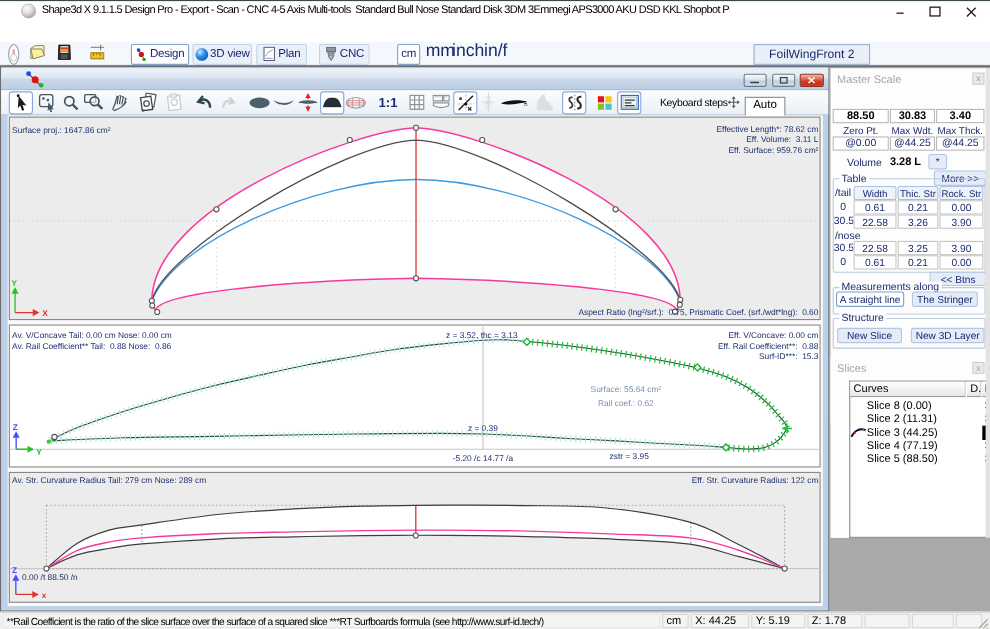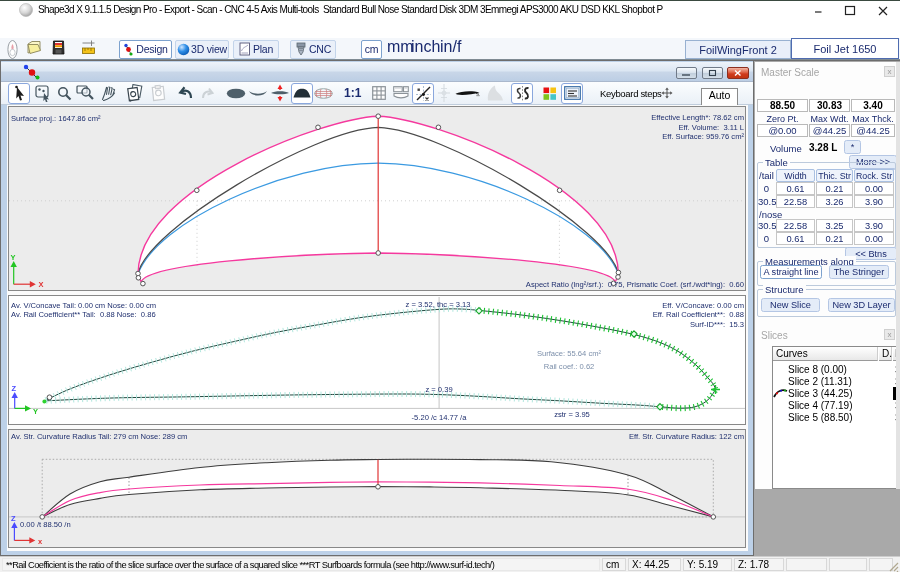--- a/index.html
+++ b/index.html
@@ -122,21 +122,20 @@
           <rect x="2" y="1" width="8" height="4" fill="#8a96a6" stroke="#5a6670" stroke-width="0.8"></rect>
           <path d="M 3,5 L 9,5 L 8,10 L 6,13 L 4,10 Z" fill="#aab4c2" stroke="#5a6670" stroke-width="0.8"></path>
           <line x1="4" y1="6.5" x2="8" y2="6.5" stroke="#5a6670" stroke-width="0.6"></line>
           <line x1="4.3" y1="8.3" x2="7.7" y2="8.3" stroke="#5a6670" stroke-width="0.6"></line>
         </svg>CNC</div>
       <div class="tbtn" style="left:361px;width:21px;background:#fff;border:1.5px solid #7da2ce;">cm</div>
       <span class="unit" style="left:387px">mm</span>
       <span class="unit" style="left:411px">inch</span>
       <span class="unit" style="left:440px">in/f</span>
       <div class="dtab" style="left:685px;top:2px;width:106px;height:19px;background:#e9eff9;border:1px solid #98b1d1;">FoilWingFront 2</div>
-      <div class="dtab" style="left:791px;top:0px;width:108px;height:21px;background:#fff;border:1px solid #4f6cb0;">Foil Jet 1650</div>
     </div>
 <div id="mdi" class="abs">
       <div id="child">
         <div id="childtitle" class="abs">
 <svg class="abs" style="left:21px;top:2px" width="22" height="16" viewBox="0 0 22 16">
  <line x1="5" y1="4" x2="9" y2="8" stroke="#333" stroke-width="1"></line>
  <line x1="11" y1="10" x2="14" y2="13" stroke="#333" stroke-width="1"></line>
  <circle cx="4" cy="3" r="2.2" fill="#2244ee"></circle>
  <circle cx="10" cy="8.5" r="3.2" fill="#e01111"></circle>
  <circle cx="15.5" cy="13.5" r="2" fill="#11bb11"></circle>
@@ -285,21 +284,21 @@
             <line x1="4" y1="5" x2="13" y2="5" stroke="#333" stroke-width="1.1"></line>
             <line x1="4" y1="7.5" x2="10" y2="7.5" stroke="#333" stroke-width="1.1"></line>
             <line x1="4" y1="10" x2="13" y2="10" stroke="#333" stroke-width="1.1"></line>
           </svg>
           <div class="abs" style="left:599px;top:6px;font-size:9.5px;letter-spacing:-0.32px;color:#000;">Keyboard steps</div>
           <svg class="abs" style="left:660px;top:5px" width="12" height="12" viewBox="0 0 12 12">
             <path d="M 6,0.5 L 7.8,2.8 L 4.2,2.8 Z M 6,11.5 L 7.8,9.2 L 4.2,9.2 Z M 0.5,6 L 2.8,4.2 L 2.8,7.8 Z M 11.5,6 L 9.2,4.2 L 9.2,7.8 Z" fill="#555"></path>
             <line x1="6" y1="2" x2="6" y2="10" stroke="#555" stroke-width="1"></line>
             <line x1="2" y1="6" x2="10" y2="6" stroke="#555" stroke-width="1"></line>
           </svg>
-          <div class="abs" style="left:676px;top:6px;width:37px;height:32px;background:#fff;border:1px solid #8a8a8a;font-size:10.5px;color:#000;text-align:center;line-height:13px;margin-left:24px;">Auto</div>
+          <div class="abs" style="left:676px;top:6px;width:37px;height:32px;background:#fff;border:1px solid #8a8a8a;font-size:10.5px;color:#000;text-align:center;line-height:13px;">Auto</div>
         </div>
         <div id="client" class="abs" style="left:6px;top:44px;width:741px;height:446px;background:#fbfbfb;">
           <div class="vp" style="left:1px;top:1px;height:185px;background:#ececec;"></div>
           <div class="vp" style="left:1px;top:190px;height:130px;background:#ffffff;"></div>
           <div class="vp" style="left:1px;top:324px;height:119px;background:#ececec;"></div>
         </div>
       </div>
       <div id="dock" class="abs">
         <div class="npanel" style="top:1px;height:323px;">
           <div class="ptitle">Master Scale</div>

